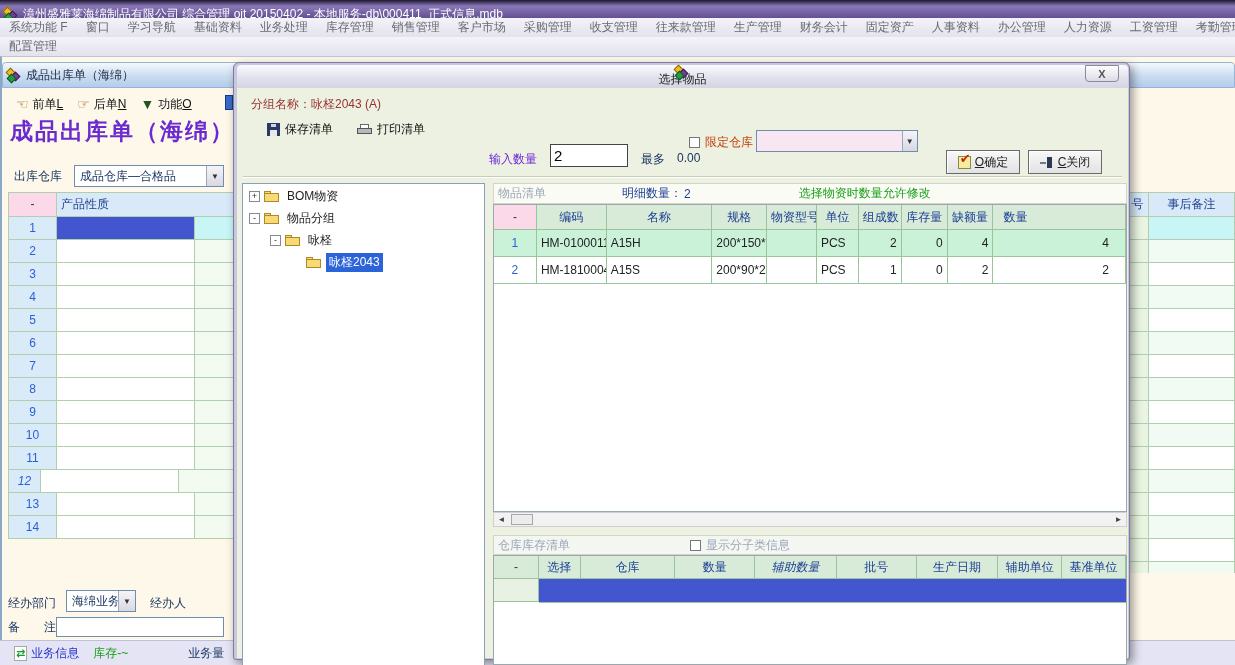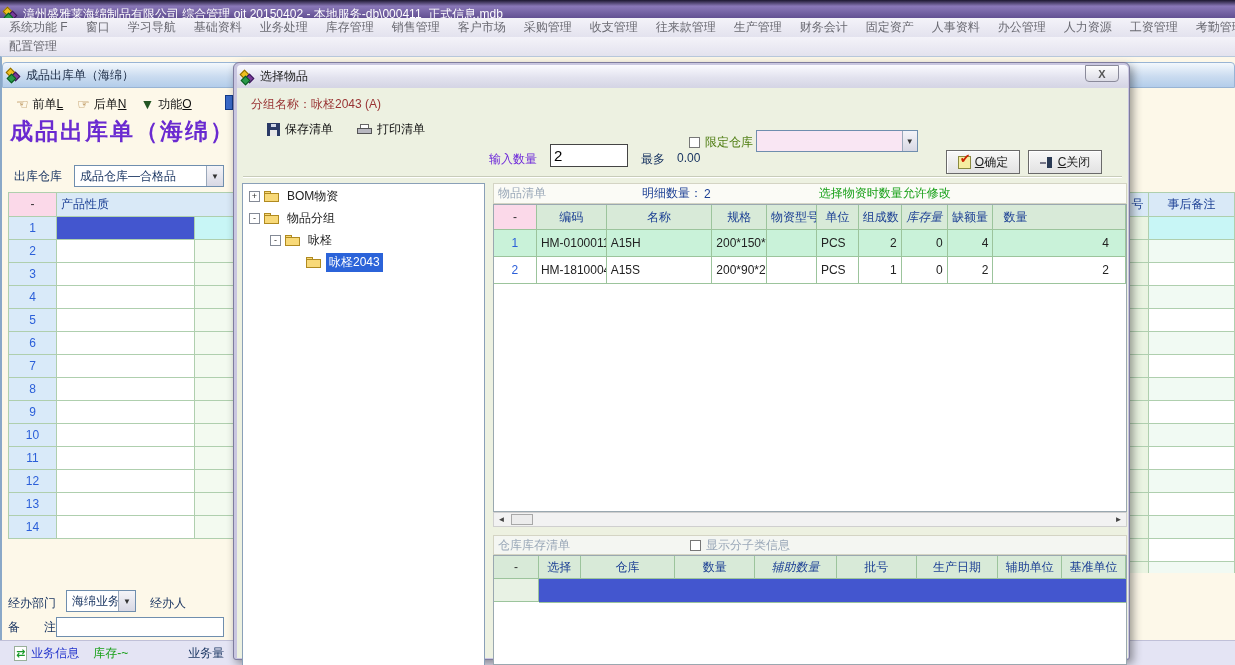--- a/index.html
+++ b/index.html
@@ -69,21 +69,21 @@
 
   #statusbar { left:0; top:640px; width:1235px; height:25px; background:#e4e4f4;
     border-top:1px solid #c0c0d8; display:flex; align-items:center; }
   .sync-icon { color:#1a9a2a; font-weight:bold; margin-right:4px; border:1px solid #9ab09a; background:#fff; padding:0 1px; font-size:11px; }
 
   
   #dialog { left:233px; top:62px; width:897px; height:598px; background:#c9c6e0;
     border:1px solid #7e7c9e; border-radius:6px 6px 3px 3px; box-shadow:3px 4px 10px rgba(0,0,0,.4); z-index:10; }
   #dlg-titlebar { left:3px; top:2px; width:891px; height:23px; border-radius:4px 4px 0 0;
     background:linear-gradient(180deg,#fafaff 0%,#e2e2ee 55%,#d4d4e4 100%);
-    display:flex; align-items:center; color:#1a1a1a; }
+    display:flex; align-items:center; color:#1a1a1a;flex-direction:column; }
   #dlg-close { position:absolute; right:10px; top:2px; width:34px; height:17px;
     background:linear-gradient(180deg,#fdfdfd,#dcdce6); border:1px solid #8a8a9a; border-radius:0 0 4px 4px;
     color:#555; font-weight:bold; font-size:11px; display:flex; align-items:center; justify-content:center; }
   #dlg-body { left:3px; top:25px; width:891px; height:570px; background:#edf1e1; }
 
   #grp { left:14px; top:8px; color:#993333; white-space:nowrap; }
   .flat-btn { display:flex; align-items:center; color:#111; cursor:default; }
   #save-btn { left:30px; top:33px; } #print-btn { left:120px; top:33px; }
   .floppy { position:relative; width:13px; height:13px; background:#2a3a66; margin-right:5px; }
   .floppy .fin { position:absolute; left:3px; bottom:0; width:7px; height:6px; background:#e8e8e8; }
@@ -92,21 +92,21 @@
   .printer .pbody { position:absolute; left:0; top:4px; width:15px; height:6px; background:#b8b8c0; border:1px solid #555; }
   .printer .ppaper { position:absolute; left:3px; top:0; width:9px; height:5px; background:#fff; border:1px solid #666; }
 
   #qty-label { left:252px; top:63px; color:#6d28d9; }
   #qty-input { left:313px; top:56px; width:78px; height:23px; border:1px solid #444; background:#fff;
     font-size:15px; padding:0 3px; font-family:inherit; }
   #max-label { left:404px; top:63px; color:#15315f; }
   #max-value { left:440px; top:63px; color:#15315f; }
 
   .chk { width:11px; height:11px; background:#fff; border:1px solid #777; display:inline-block; margin-right:5px; }
-  #limit-chk { left:452px; top:46px; display:flex; align-items:center; color:#4d7c0f; }
+  #limit-chk { left:452px; top:46px; display:flex; align-items:center; color:#c2410c; }
   #pink-combo { left:519px; top:42px; width:162px; }
   #pink-combo .cval { background:#f9e6f3; width:100%; }
 
   .btn3d { background:linear-gradient(180deg,#f8f8f8,#e2e2e2); border:1px solid #6a6a6a;
     box-shadow:inset 1px 1px 0 #fff; display:flex; align-items:center; justify-content:center; cursor:default; }
   #copy-btn { left:710px; top:34px; width:158px; height:24px; color:#2233cc; }
   #ok-btn { left:709px; top:62px; width:74px; height:24px; }
   #close-btn { left:791px; top:62px; width:74px; height:24px; }
   .chkicon { position:relative; width:13px; height:13px; background:#f6eda0; border:1px solid #8a8a40; margin-right:4px; }
   .chkicon .mark { position:absolute; left:1px; top:-6px; color:#cc2200; font-size:13px; font-weight:bold; }
@@ -122,21 +122,21 @@
     font-size:9px; line-height:9px; text-align:center; margin-right:4px; flex:none; }
   .folder { position:relative; width:15px; height:11px; margin-right:5px; flex:none; }
   .folder .fb { position:absolute; left:0; top:2px; width:15px; height:9px; background:#f8d978; border:1px solid #b08a20; }
   .folder .ft { position:absolute; left:0; top:0; width:7px; height:4px; background:#f8d978; border:1px solid #b08a20; }
   .tree-label { padding:1px 3px; }
   .tree-sel { background:#2b63d9; color:#fff; }
 
   #items-caption { left:256px; top:95px; width:634px; height:21px; background:#fbfbf6; border:1px solid #d4d4c4;
     display:flex; align-items:center; }
   .cap-gray { color:#9aa8b8; margin-left:4px; }
-  #detail-label { margin-left:96px; color:#1b3f94; }
+  #detail-label { margin-left:76px; color:#1b3f94; }
   #detail-value { color:#1b3f94; margin-left:2px; }
   #items-hint { margin-left:108px; color:#18a018; }
 
   #items-region { left:256px; top:116px; width:634px; height:308px; background:#fff; border:1px solid #9aa8b0; overflow:hidden; }
   #items-region .tcell { border-color:#9cc49c; }
   #items-region .hcell { height:25px; line-height:24px; background:#d8ead8; }
   #items-region .first-hcell { background:#fbd9e9; }
   .row-green { background:#c9f2d9; }
   .num-blue { color:#2b5fd9; text-align:center; }
   .itcell { height:27px; line-height:26px; }
@@ -287,21 +287,21 @@
       <div class="tcell rownum" style="width: 48px;">10</div>
       <div class="tcell" style="width: 138px;"></div>
       <div class="tcell c3pale" style="width: 372px;"></div>
     </div>
     <div class="trow">
       <div class="tcell rownum" style="width: 48px;">11</div>
       <div class="tcell" style="width: 138px;"></div>
       <div class="tcell c3pale" style="width: 372px;"></div>
     </div>
     <div class="trow">
-      <div class="tcell rownum" style="width: 48px;">12</div>
+      <div class="tcell rownum" style="width: 32px; font-style: italic;">12</div>
       <div class="tcell" style="width: 138px;"></div>
       <div class="tcell c3pale" style="width: 372px;"></div>
     </div>
     <div class="trow">
       <div class="tcell rownum" style="width: 48px;">13</div>
       <div class="tcell" style="width: 138px;"></div>
       <div class="tcell c3pale" style="width: 372px;"></div>
     </div>
     <div class="trow">
       <div class="tcell rownum" style="width: 48px;">14</div>
@@ -516,21 +516,21 @@
 
     <div id="items-region" class="abs">
         <div class="trow">
           <div class="tcell hcell first-hcell" style="width: 43px;">-</div>
           <div class="tcell hcell" style="width: 70px;">编码</div>
           <div class="tcell hcell" style="width: 106px;">名称</div>
           <div class="tcell hcell" style="width: 55px;">规格</div>
           <div class="tcell hcell" style="width: 50px;">物资型号</div>
           <div class="tcell hcell" style="width: 42px;">单位</div>
           <div class="tcell hcell" style="width: 43px;">组成数</div>
-          <div class="tcell hcell" style="width: 46px; font-style: italic;">库存量</div>
+          <div class="tcell hcell" style="width: 46px;">库存量</div>
           <div class="tcell hcell" style="width: 46px;">缺额量</div>
           <div class="tcell hcell" style="width: 133px; text-align: left; padding-left: 10px;">数量</div>
         </div>
         <div class="trow">
           <div class="tcell itcell row-green num-blue" style="width: 43px; text-align: center;">1</div>
           <div class="tcell itcell row-green" style="width: 70px; text-align: left;">HM-0100011</div>
           <div class="tcell itcell row-green" style="width: 106px; text-align: left;">A15H</div>
           <div class="tcell itcell row-green" style="width: 55px; text-align: left;">200*150*2</div>
           <div class="tcell itcell row-green" style="width: 50px; text-align: left;"></div>
           <div class="tcell itcell row-green" style="width: 42px; text-align: left;">PCS</div>

